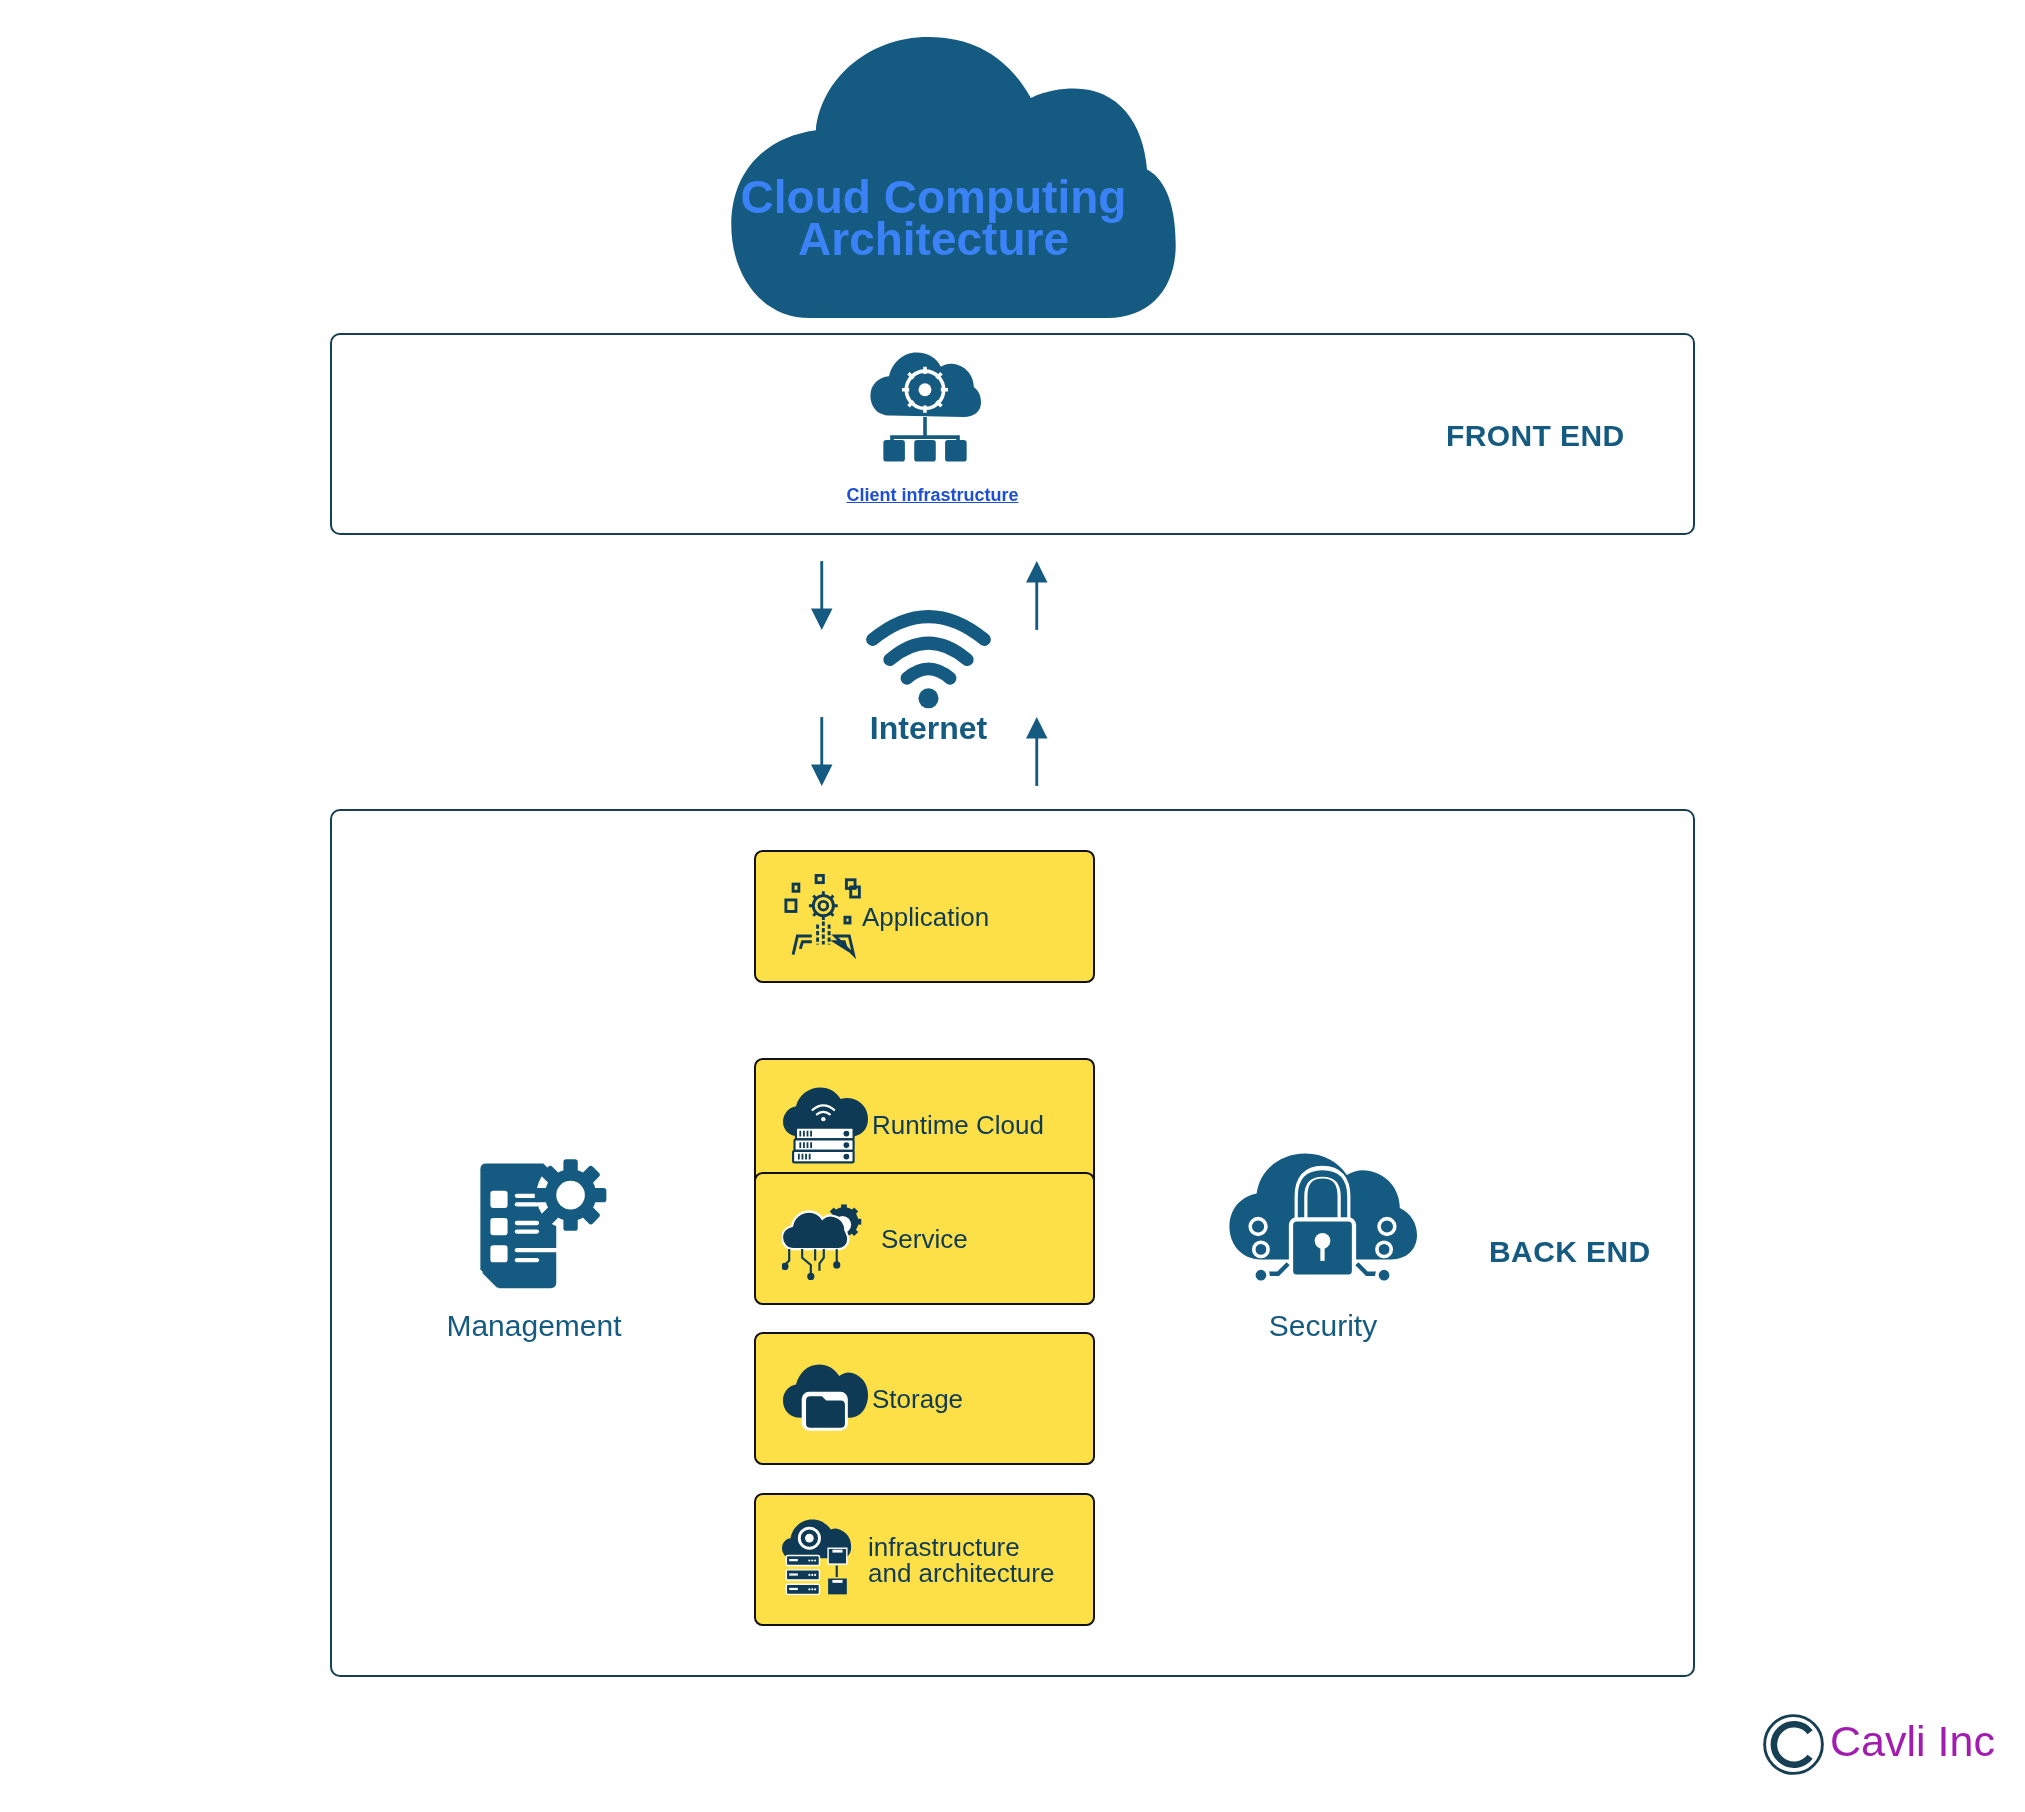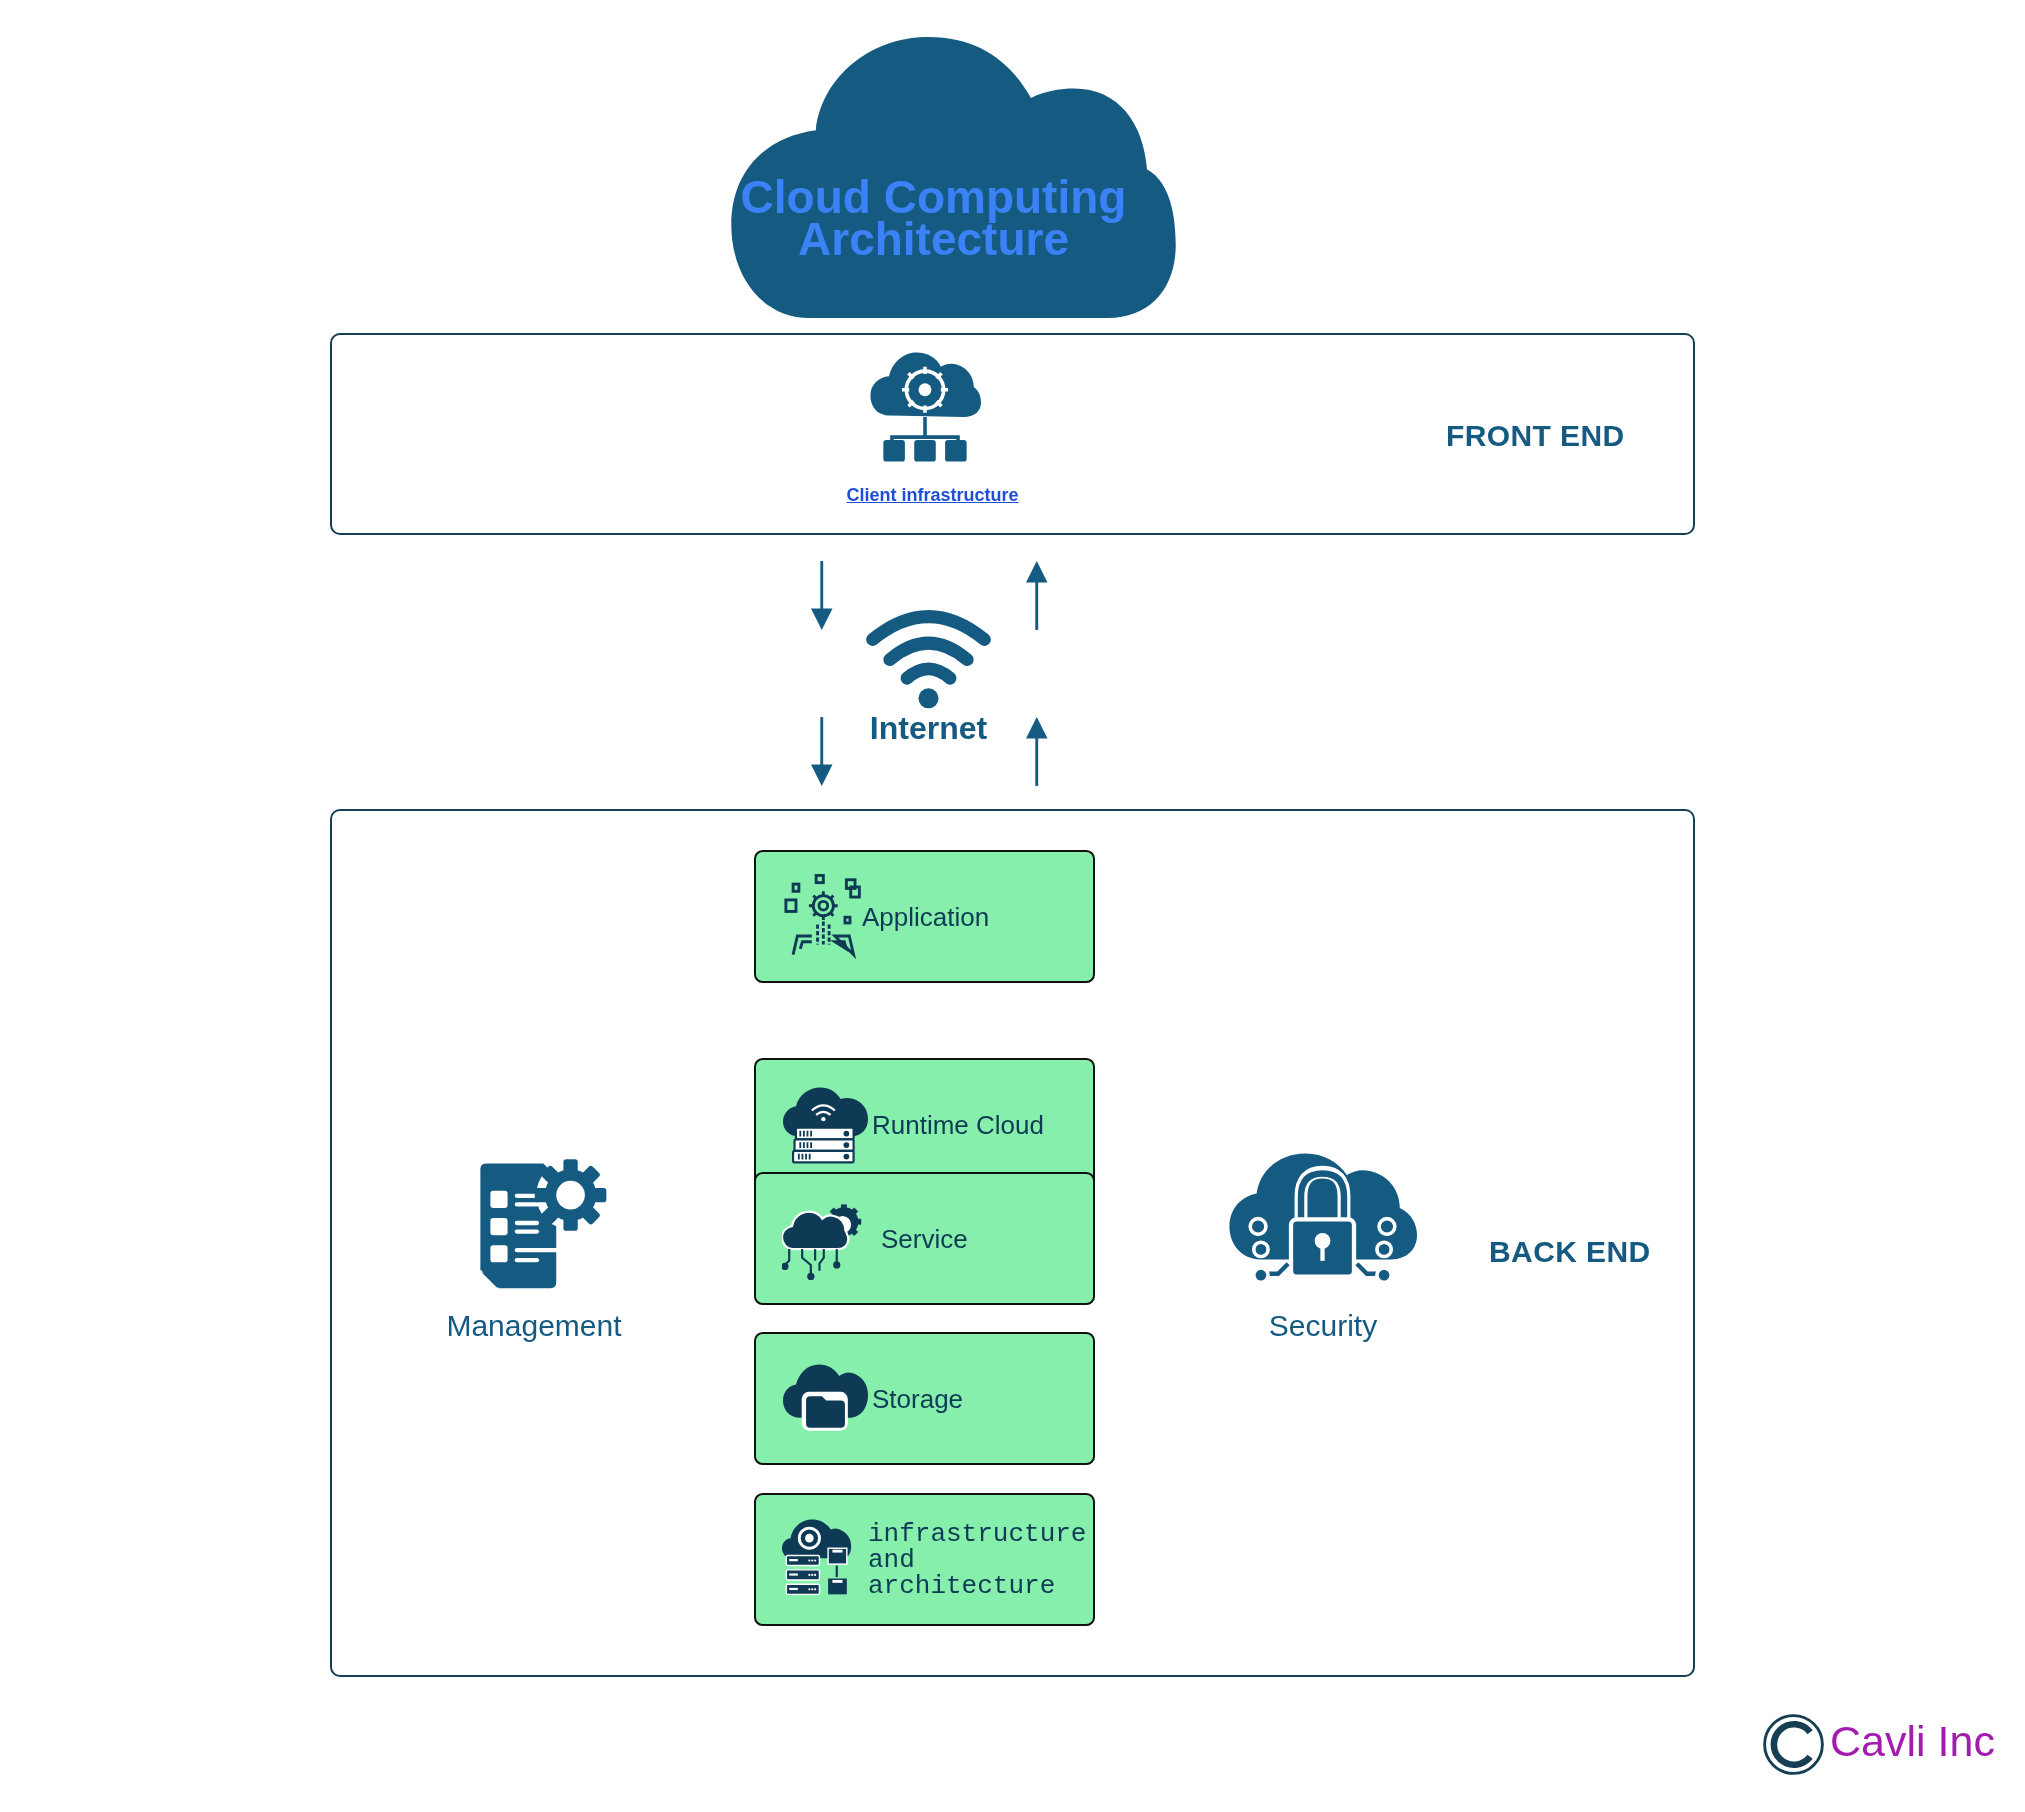--- a/index.html
+++ b/index.html
@@ -6,21 +6,21 @@
   body{width:2025px;height:1813px;position:relative;overflow:hidden;font-family:"Liberation Sans","DejaVu Sans",sans-serif;color:#155a80;}
   .abs{position:absolute;}
   .title-cloud{left:731px;top:37px;width:445px;height:281px;}
   .title-text{position:absolute;left:711px;top:176px;width:445px;text-align:center;color:#3b82f6;font-size:46px;line-height:42px;font-weight:bold;}
   .panel{position:absolute;border:2.9px solid #173f54;border-radius:10px;box-sizing:border-box;background:#fff;}
   .front{left:330px;top:333px;width:1365px;height:202px;}
   .back{left:330px;top:809px;width:1365px;height:868px;}
   .side-label{position:absolute;font-weight:bold;font-size:30px;color:#155a80;letter-spacing:0.4px;}
   .icon-label{position:absolute;font-size:30px;color:#155a80;text-align:center;white-space:nowrap;}
   .client-label{font-size:18px;font-weight:bold;color:#1d4ed8;text-decoration:underline;}
-  .layer{position:absolute;left:754px;width:341px;height:133px;border:2.2px solid #111;border-radius:8.6px;box-sizing:border-box;background:#86efac;}
+  .layer{position:absolute;left:754px;width:341px;height:133px;border:2.2px solid #111;border-radius:8.6px;box-sizing:border-box;background:#fde047;}
   .layer .ico{position:absolute;left:26px;top:24.4px;width:85px;height:85px;}
   .layer .lbl{position:absolute;left:108px;top:0;height:100%;display:flex;align-items:center;font-size:26px;color:#0f3a55;line-height:26px;}
   .arrow{position:absolute;width:21.5px;}
   .wifi{left:864px;top:602px;width:129px;height:108px;}
   .internet-label{left:853px;top:710px;width:151px;text-align:center;font-size:32px;color:#155a80;font-weight:bold;}
   .logo{left:1761px;top:1712px;width:65px;height:65px;}
   .logo-text{left:1830px;top:1717px;font-size:43px;color:#a21caf;}
 </style>
 </head>
 <body>
@@ -208,21 +208,21 @@
 
 <div class="layer" style="top:1332px;">
   <svg class="ico" viewBox="0 0 118 118" style="left:27px;top:29px;">
     <path fill="#0f3a55" d="M24 76 C10 76 0 66 0 52 C0 40 8 32 18 30 C22 14 34 2 50 2 C62 2 72 8 78 18 C84 14 90 12 96 14 C110 18 118 30 118 44 C118 62 108 76 92 76 Z"></path>
     <rect x="26" y="40" width="64" height="54" rx="10" fill="#fff"></rect>
     <path fill="#0f3a55" d="M32 52 Q32 46 38 46 H54 L60 52 H80 Q86 52 86 58 V84 Q86 90 80 90 H38 Q32 90 32 84 Z"></path>
   </svg>
   <div class="lbl" style="left:116px;">Storage</div>
 </div>
 
-<div class="layer" style="top:1493px;font-family:Liberation Mono, monospace;">
+<div class="layer" style="top:1493px;">
   <svg class="ico" viewBox="0 0 118 118" style="left:26px;top:23px;">
     <path fill="#0f3a55" d="M14 56 C4 56 0 48 0 42 C0 34 6 28 12 28 C14 14 26 2 42 2 C54 2 62 8 68 16 C72 14 76 14 80 16 C90 20 96 28 96 40 C96 48 92 56 84 56 Z"></path>
     <circle cx="38" cy="28" r="16" fill="#fff"></circle>
     <circle cx="38" cy="28" r="12" fill="#0f3a55"></circle>
     <circle cx="38" cy="28" r="6" fill="#fff"></circle>
     <g fill="#0f3a55" stroke="#fff" stroke-width="2">
       <rect x="6" y="52" width="46" height="14" rx="2"></rect>
       <rect x="6" y="72" width="46" height="14" rx="2"></rect>
       <rect x="6" y="92" width="46" height="14" rx="2"></rect>
     </g>

